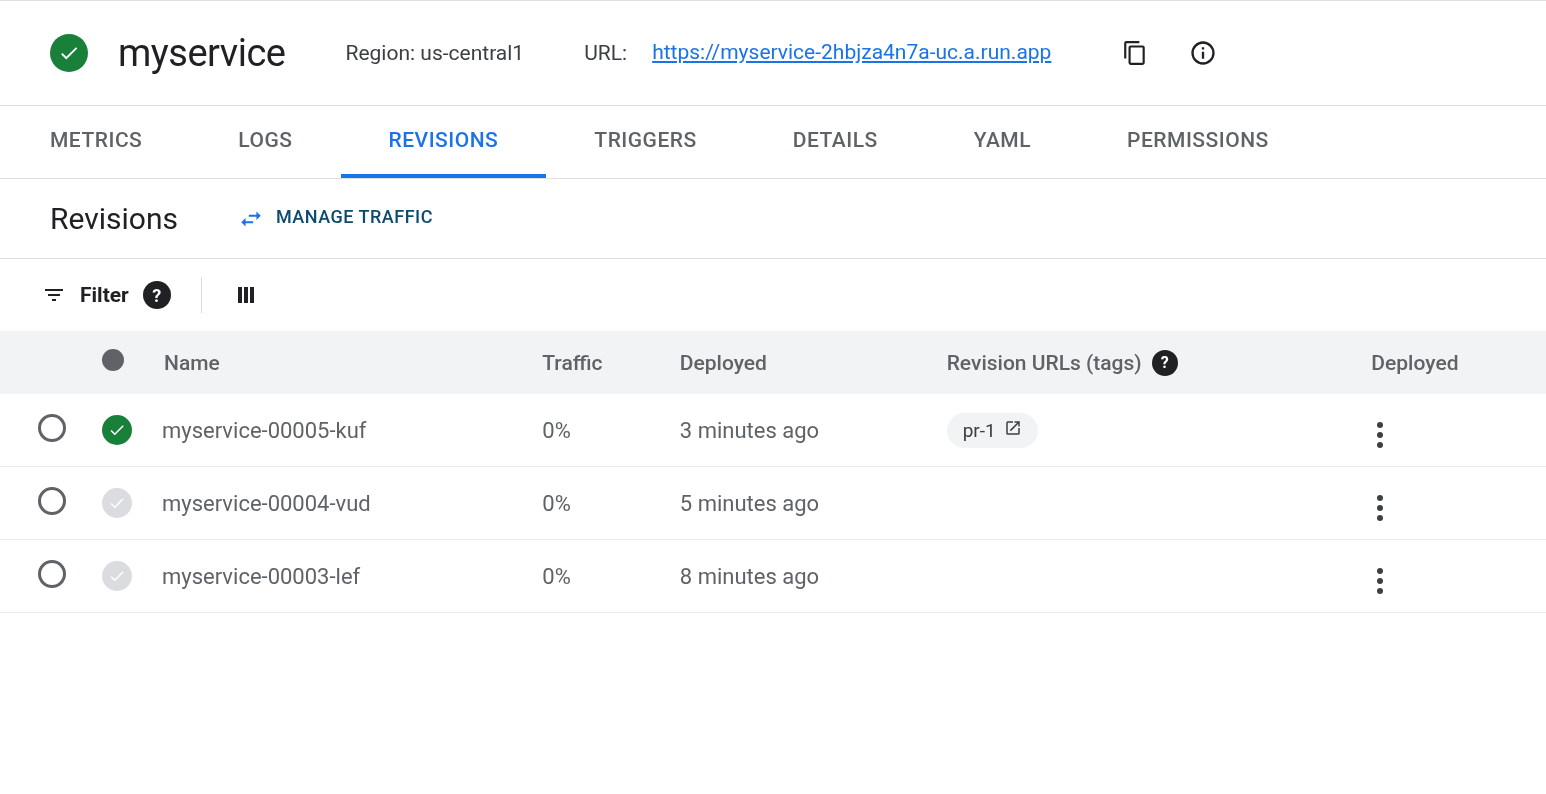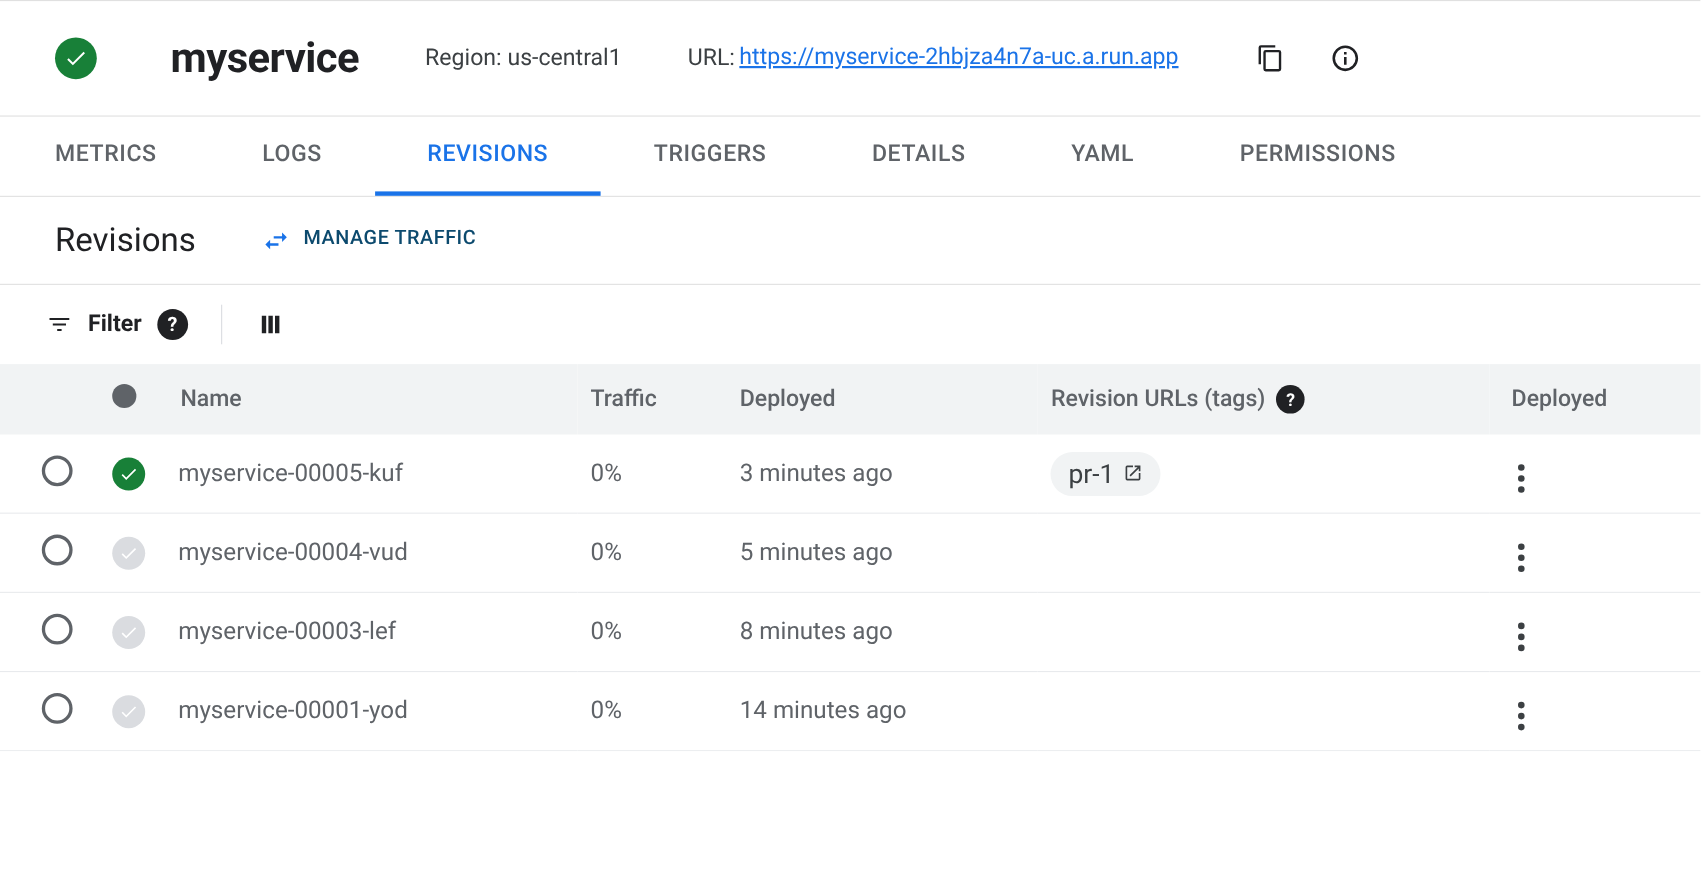--- a/index.html
+++ b/index.html
@@ -18,33 +18,32 @@
       border-radius: 50%;
       background: #188038;
       display: flex;
       align-items: center;
       justify-content: center;
       flex-shrink: 0;
     }
     .status-circle svg, .row-status svg { fill: #fff; }
     .service-name {
       font-size: 38px;
-      font-weight: 700;
+      font-weight: 400;
       letter-spacing: -0.5px;
       margin-right: 30px;
-      margin-left: 37px;
     }
     .header-meta {
       display: flex;
       align-items: center;
       gap: 60px;
       font-size: 21px;
       color: #3c4043;
     }
-    .url-block { display: flex; align-items: center; gap: 4px; }
+    .url-block { display: flex; align-items: center; gap: 25px; }
     .url-link {
       color: #1a73e8;
       text-decoration: underline;
       text-decoration-color: #1a73e8;
       padding-bottom: 2px;
     }
     .icon-btn {
       width: 28px; height: 28px;
       display: inline-flex; align-items: center; justify-content: center;
       color: #202124;
@@ -158,21 +157,21 @@
     .row-status {
       width: 30px; height: 30px; border-radius: 50%;
       display: inline-flex; align-items: center; justify-content: center;
     }
     .row-status.green { background: #188038; }
     .row-status.gray { background: #dadce0; }
 
     .tag-chip {
       display: inline-flex; align-items: center; gap: 8px;
       background: #f1f3f4; border-radius: 20px;
-      padding: 6px 16px; font-size: 24px; color: #3c4043;
+      padding: 6px 16px; font-size: 19px; color: #3c4043;
     }
     .plus-icon { font-size: 30px; color: #202124; font-weight: 400; line-height: 1; }
     .dots-vert { display: inline-flex; flex-direction: column; gap: 4px; padding: 4px; margin-left: 10px; }
     .dots-vert span { width: 6px; height: 6px; border-radius: 50%; background: #3c4043; }
 
     .th-flex { display: inline-flex; align-items: center; gap: 10px; }
     .help-circle-sm {
       width: 26px; height: 26px; border-radius: 50%;
       background: #202124; color: #fff;
       display: inline-flex; align-items: center; justify-content: center;
@@ -313,31 +312,14 @@
         <td>myservice-00003-lef</td>
         <td>0%</td>
         <td>8 minutes ago</td>
         <td></td>
         <td><span class="dots-vert">
             <span></span>
             <span></span>
             <span></span>
           </span></td>
       </tr>
-      <tr>
-        <td class="col-radio"><span class="radio "></span></td>
-        <td><span class="row-status gray">
-            <svg width="18" height="18" viewBox="0 0 24 24">
-              <path d="M9 16.2 4.8 12l-1.4 1.4L9 19 21 7l-1.4-1.4z"></path>
-            </svg>
-          </span></td>
-        <td>myservice-00001-yod</td>
-        <td>0%</td>
-        <td>14 minutes ago</td>
-        <td></td>
-        <td><span class="dots-vert">
-            <span></span>
-            <span></span>
-            <span></span>
-          </span></td>
-      </tr>
     </tbody>
 </table>
 
 </body></html>

